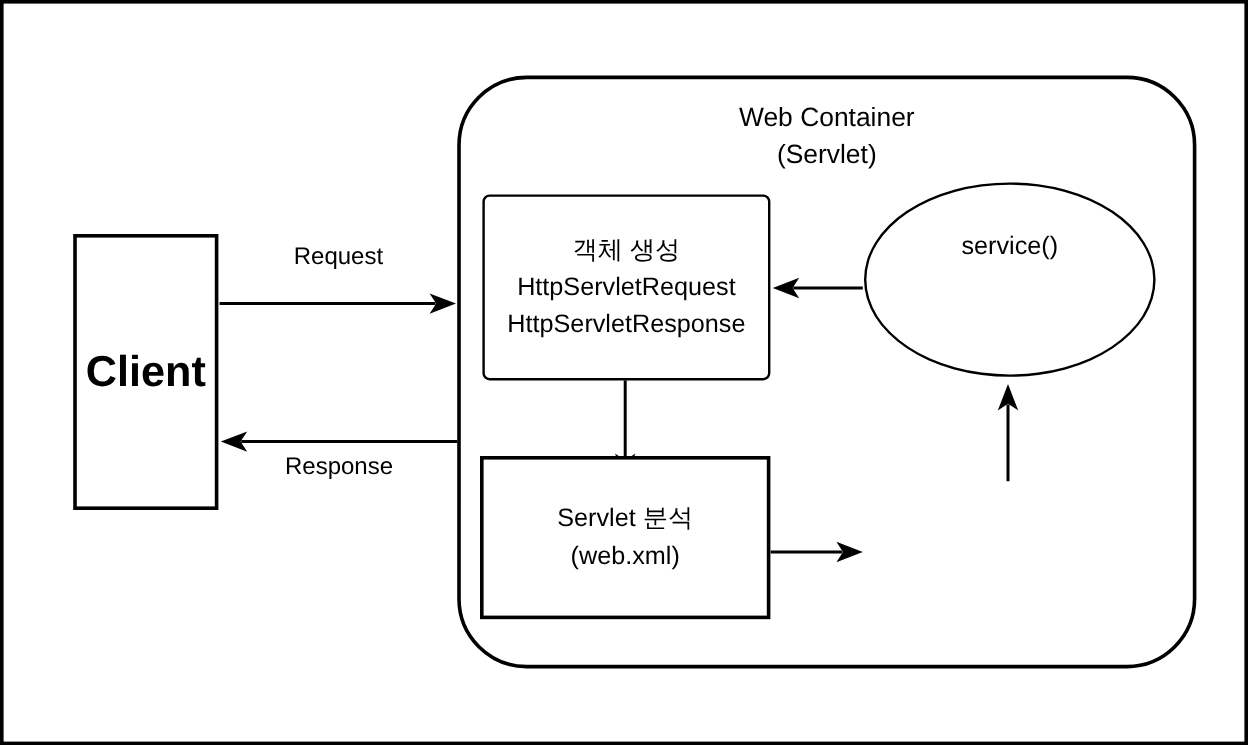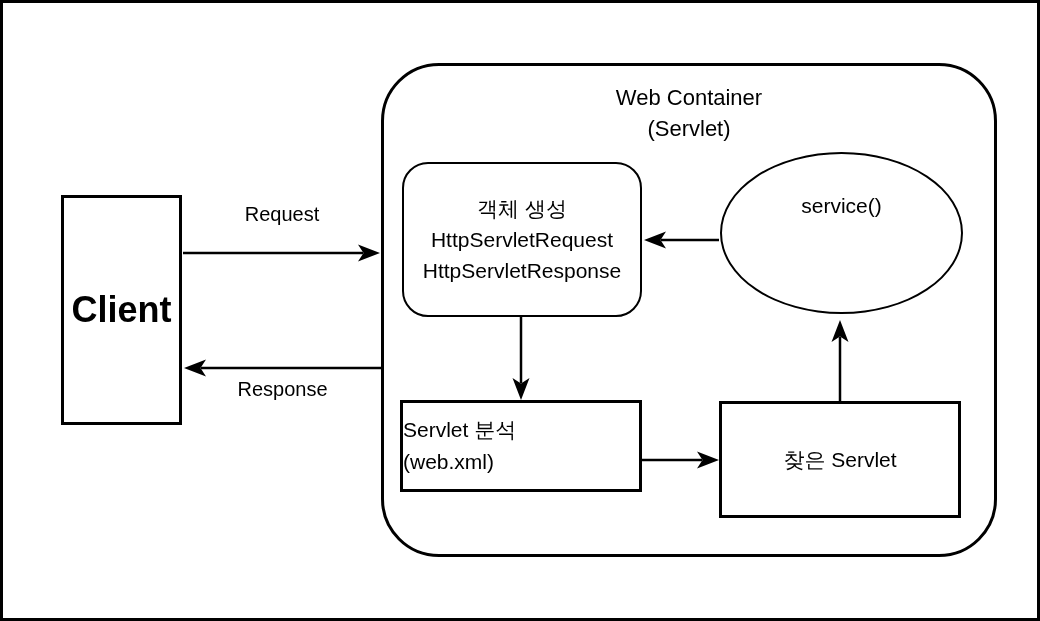--- a/index.html
+++ b/index.html
@@ -75,21 +75,21 @@
     z-index: 3;
   }
   
   .obj-box {
     position: absolute;
     left: 402px;
     top: 162px;
     width: 240px;
     height: 155px;
     border: 2.5px solid #000000;
-    border-radius: 26px;
+    border-radius: 6px;
     box-sizing: border-box;
     background: #ffffff;
     display: flex;
     flex-direction: column;
     align-items: center;
     justify-content: center;
     font-size: 21px;
     line-height: 31px;
     text-align: center;
     z-index: 3;
@@ -119,29 +119,29 @@
     position: absolute;
     left: 0;
     width: 100%;
     top: 98px;
     white-space: nowrap;
   }
   
   .analysis-box {
     position: absolute;
     left: 400px;
-    top: 400px;
+    top: 380px;
     width: 242px;
-    height: 92px;
+    height: 136px;
     border: 3px solid #000000;
     box-sizing: border-box;
     background: #ffffff;
     display: flex;
     flex-direction: column;
-    align-items: flex-start;
+    align-items: center;
     justify-content: center;
     font-size: 21px;
     line-height: 32px;
     text-align: center;
     z-index: 3;
   }
   
   .found-box {
     position: absolute;
     left: 719px;
@@ -239,17 +239,14 @@
 
   <div class="service-ellipse">
     <div class="line1">service()</div>
   </div>
 
   <div class="analysis-box">
     <div>Servlet 분석</div>
     <div>(web.xml)</div>
   </div>
 
-  <div class="found-box">
-    <span>찾은 Servlet</span>
-  </div>
 
 </div>
 
 </body></html>

